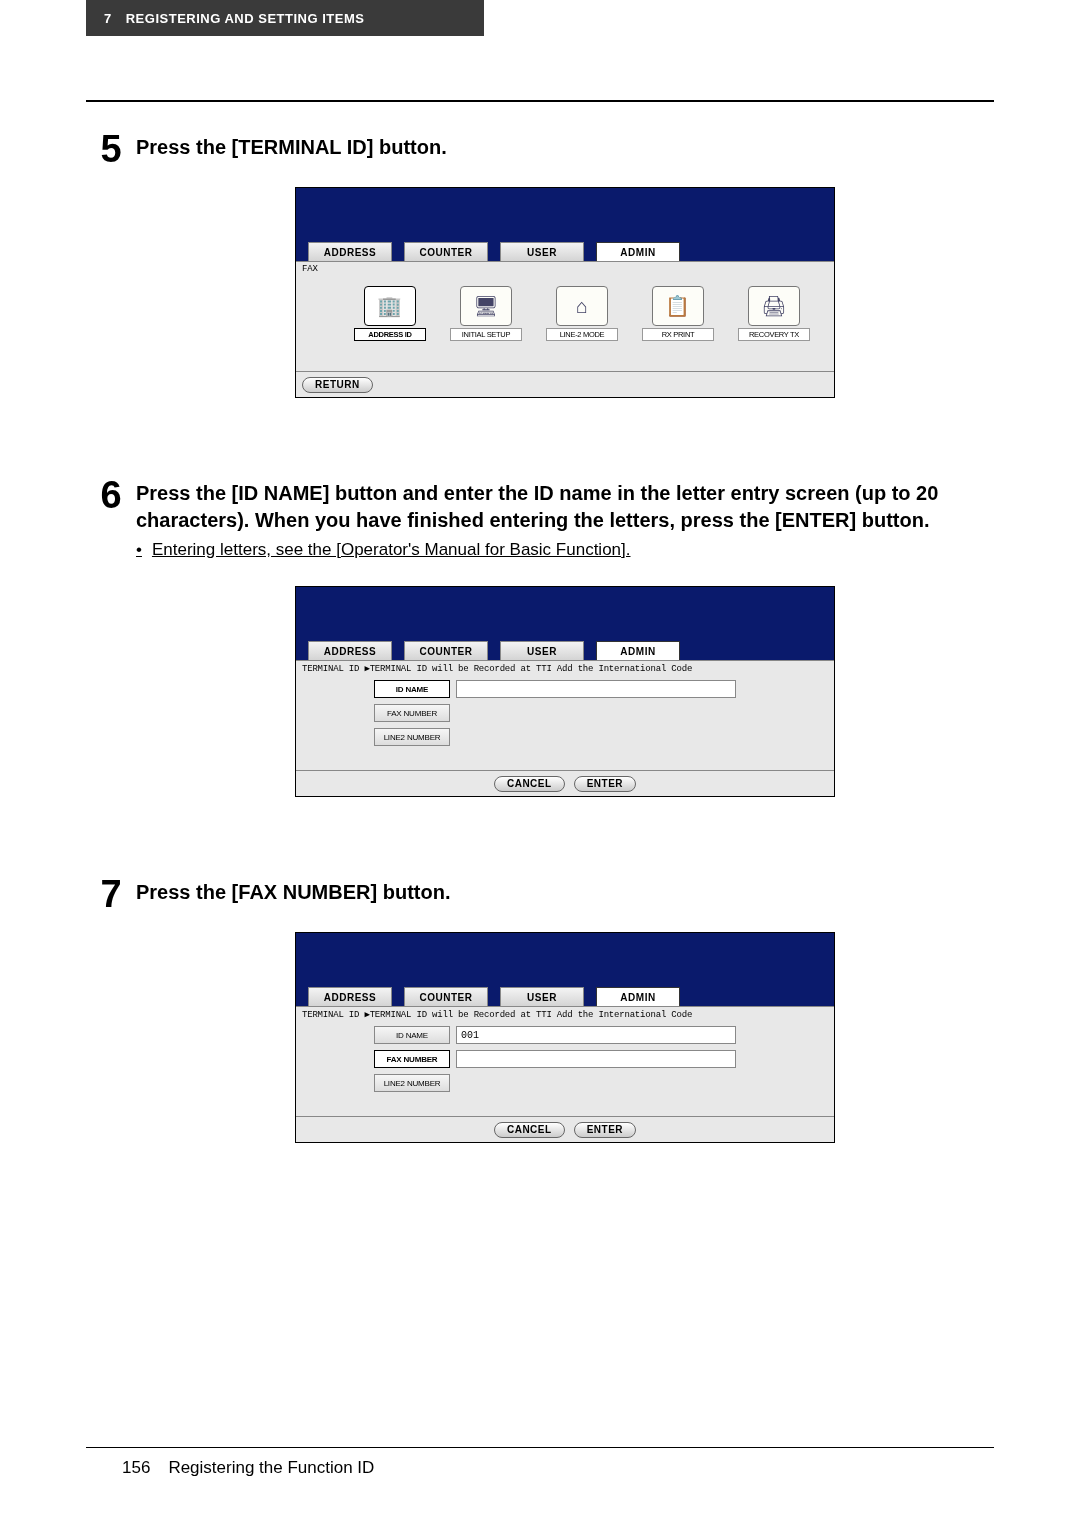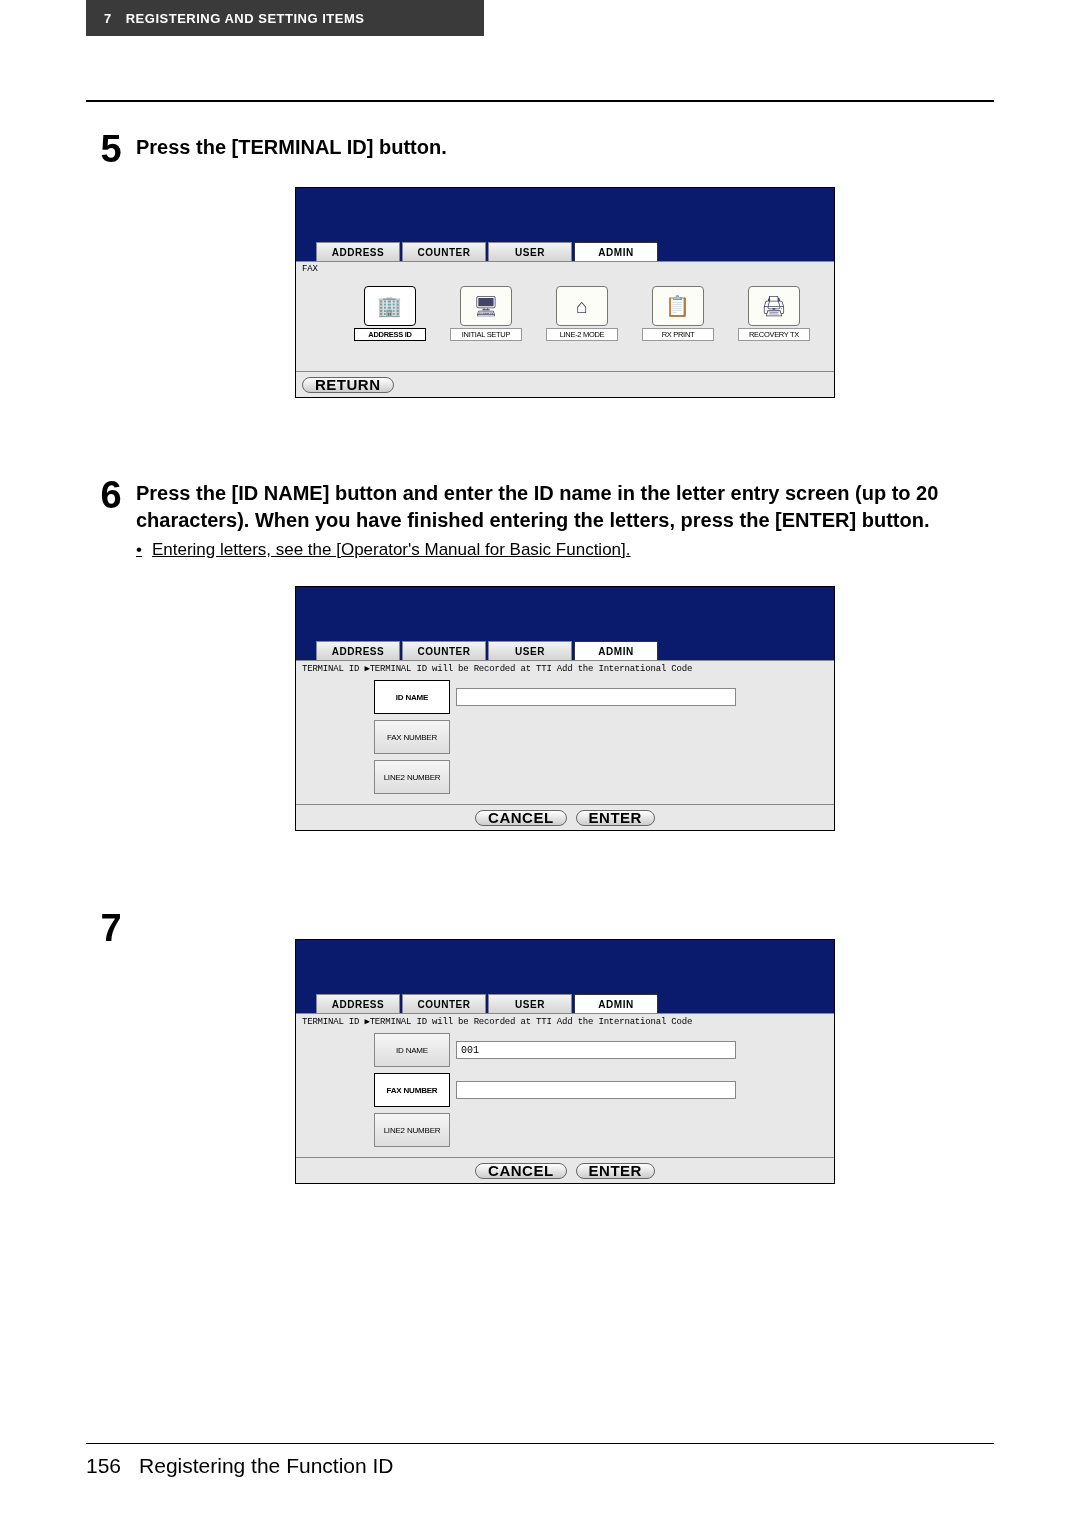--- a/index.html
+++ b/index.html
@@ -77,22 +77,22 @@
   
   .dev {
     border: 1px solid #000;
     background: #0a1a6c;
     font-family: "MS Sans Serif", Tahoma, sans-serif;
   }
   .dev-topspace { height: 54px; }
   .dev-tabs {
     display: flex;
     background: #0a1a6c;
-    padding-left: 20px;
-    gap: 2px;
+    padding-left: 12px;
+    gap: 12px;
   }
   .dev-tab {
     background: linear-gradient(#f4f4f4,#d4d4d4);
     border: 1px solid #888;
     border-bottom: none;
     height: 19px;
     font-size: 10px;
     font-weight: bold;
     display:flex; align-items:center; justify-content:center;
     letter-spacing: 0.5px;
@@ -152,33 +152,33 @@
     height: 26px;
     display:flex; align-items:center;
     padding: 0 6px;
   }
   .dev-footer.right { justify-content: center; gap: 9px; }
   .dev-btn {
     background: linear-gradient(#fff,#ccc);
     border: 1px solid #666;
     border-radius: 10px;
     height: 16px;
-    font-size: 15px;
+    font-size: 10px;
     font-weight: bold;
     letter-spacing: 0.5px;
     padding: 0 12px;
     display:flex;align-items:center;justify-content:center;
   }
   .dev-fldbtns {
     display:flex; flex-direction:column; gap:6px;
     padding: 6px 0 10px 78px;
   }
   .dev-fldrow { display:flex; align-items:center; gap:6px;}
   .dev-fldbtn {
-    width: 76px; height: 34px;
+    width: 76px; height: 18px;
     background: linear-gradient(#f6f6f6,#ddd);
     border: 1px solid #888;
     font-size: 8px;
     display:flex;align-items:center;justify-content:center;
     letter-spacing: -0.2px;
   }
   .dev-fldbtn.selected { border: 1.5px solid #000; font-weight:bold; background:#fff;}
   .dev-fldinput {
     width: 280px; height: 18px;
     border: 1px solid #888;
@@ -189,22 +189,22 @@
     display:flex;align-items:center;
   }
   
   .page-footer {
     position: absolute;
     left: 86px; right: 86px;
     bottom: 48px;
   }
   .page-footer .hr-bot { border-top: 1.5px solid #000; margin-bottom: 10px;}
   .page-footer .ln {
-    font-size: 21px;
-    display:flex; align-items: center; gap: 18px;
+    font-size: 17px;
+    display:flex; align-items: center; gap: 18px; margin-left: 36px;
   }
 </style>
 </head>
 <body>
 
 <div class="header-tab">
   <span class="chnum">7</span>
   <span>REGISTERING AND SETTING ITEMS</span>
 </div>
 
@@ -295,20 +295,21 @@
             <div class="dev-btn">ENTER</div>
           </div>
         </div>
       </div>
     </div>
   </div>
 
   <div class="step">
     <div class="step-num">7</div>
     <div class="step-body">
+      <div class="step-heading">Press the [FAX NUMBER] button.</div>
 
       <div class="screenshot">
         <div class="dev">
           <div class="dev-topspace"></div>
           <div class="dev-tabs">
             <div class="dev-tab">ADDRESS</div>
             <div class="dev-tab">COUNTER</div>
             <div class="dev-tab">USER</div>
             <div class="dev-tab selected">ADMIN</div>
           </div>

